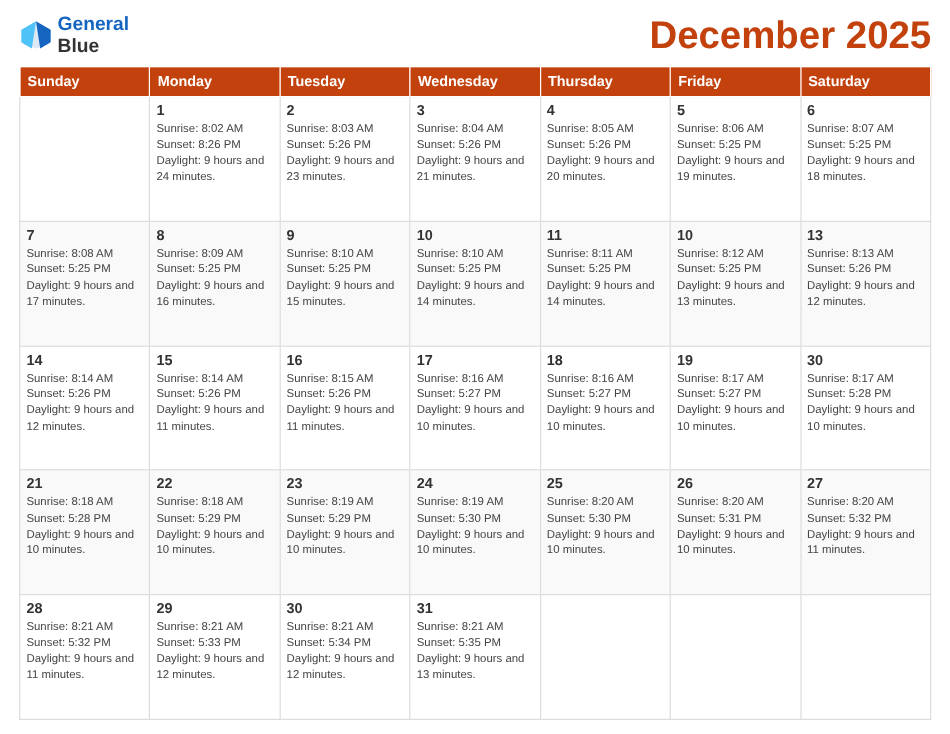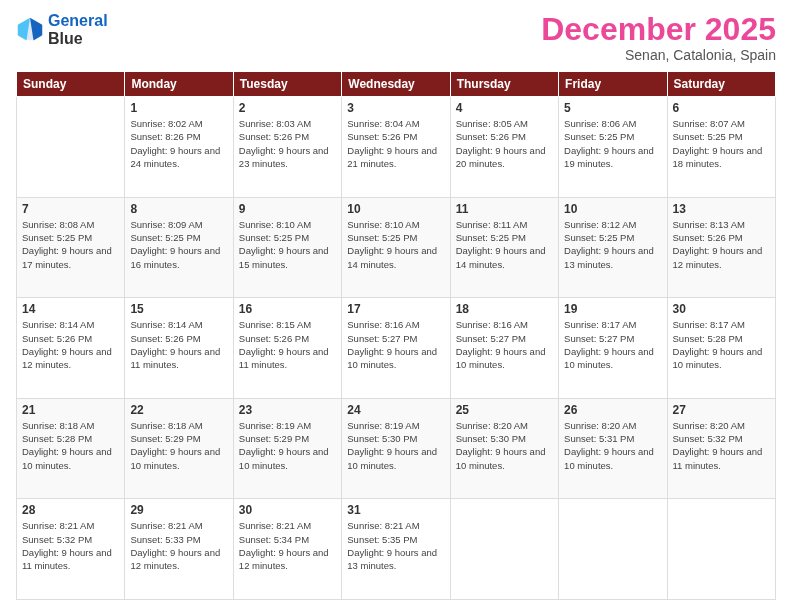--- a/index.html
+++ b/index.html
@@ -38,35 +38,35 @@
     .logo-icon {
       width: 28px;
       height: 28px;
     }
     .title-block {
       text-align: right;
     }
     .month-title {
       font-size: 32px;
       font-weight: bold;
-      color: #ec4899;
+      color: #c2410c;
       line-height: 1.1;
     }
     .location {
       font-size: 14px;
       color: #555;
     }
     .calendar {
       width: 100%;
       border-collapse: collapse;
       flex: 1;
       font-size: 10px;
     }
     .calendar thead tr th {
-      background: #7f1d1d;
+      background: #c2410c;
       color: #fff;
       text-align: left;
       padding: 5px 6px;
       font-size: 12px;
       font-weight: bold;
       border: 1px solid #fff;
     }
     .calendar tbody tr td {
       border: 1px solid #ddd;
       vertical-align: top;
@@ -106,21 +106,20 @@
         <polygon points="16,2 30,10 30,22 20,28" fill="#1565C0"></polygon>
         <polygon points="16,2 2,10 2,22 12,28" fill="#4FC3F7"></polygon>
       </svg>
       <div class="logo-text">
         <div><span class="blue">General</span></div>
         <div>Blue</div>
       </div>
     </div>
     <div class="title-block">
       <div class="month-title">December 2025</div>
-      <div class="location">Senan, Catalonia, Spain</div>
     </div>
   </div>
 
   <table class="calendar">
     <thead>
       <tr>
         <th>Sunday</th>
         <th>Monday</th>
         <th>Tuesday</th>
         <th>Wednesday</th>

